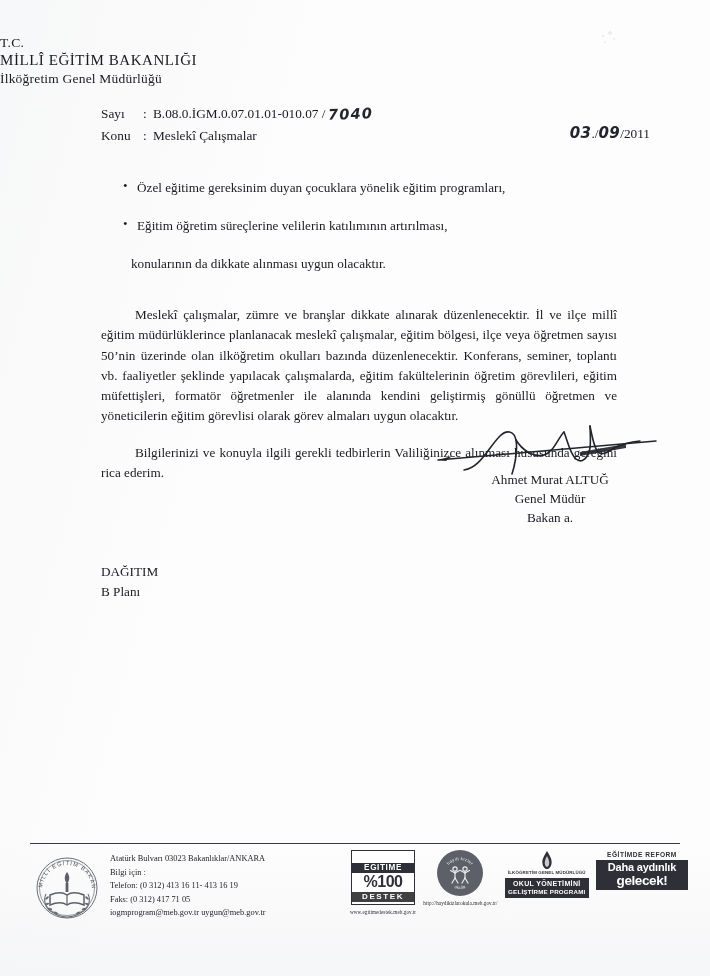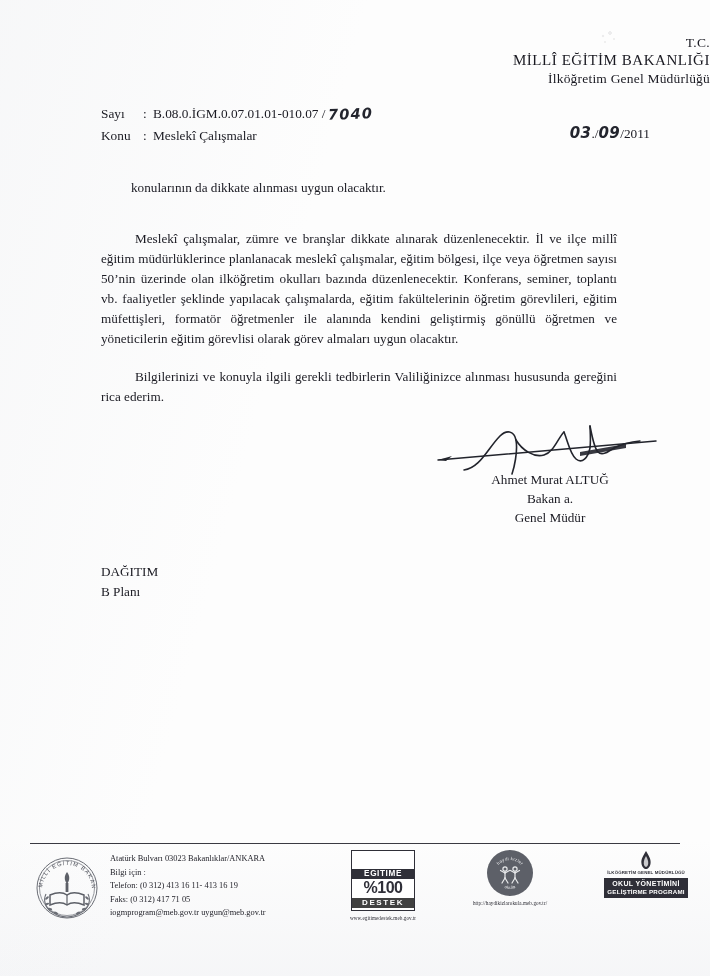--- a/index.html
+++ b/index.html
@@ -16,21 +16,21 @@
   .page{
     position:absolute;inset:0;
     background:
       linear-gradient(105deg, rgba(242,243,245,.55) 0%, rgba(255,255,255,0) 38%),
       linear-gradient(0deg, rgba(238,239,242,.5) 0%, rgba(255,255,255,0) 14%),
       #fdfdfd;
   }
   
   .header{
     position:absolute;left:0;right:0;top:34px;
-    text-align:right;line-height:1.28;
+    text-align:left;line-height:1.28;
   }
   .hdr-tc{font-size:13.5px;letter-spacing:.3px;}
   .hdr-ministry{font-size:15px;letter-spacing:.55px;}
   .hdr-dept{font-size:13.5px;letter-spacing:.2px;}
 
   .scan-artifact{
     position:absolute;top:30px;left:600px;
     width:26px;height:16px;
     opacity:.16;
     background:
@@ -148,21 +148,21 @@
   }
   .logo-cap{
     font-size:5.1px;margin-top:4px;color:#2c2c34;
     font-family:"Liberation Serif", serif;
     letter-spacing:.1px;white-space:nowrap;
   }
 
   
   .lg-destek{
     border:1.6px solid #2f2f38;
-    width:62px;padding:18px 0 2px 0;
+    width:62px;padding:12px 0 2px 0;
     background:#fff;text-align:center;
     font-family:"Liberation Sans", sans-serif;
   }
   .lg-destek .d1{
     background:#2f2f38;color:#fff;
     font-size:8.2px;font-weight:700;letter-spacing:.6px;
     line-height:1.25;
   }
   .lg-destek .d2{
     font-size:16px;font-weight:700;color:#2f2f38;
@@ -245,41 +245,45 @@
       <span class="ref-colon">:</span>
       <span>Meslekî Çalışmalar</span>
     </div>
   </div>
 
   <div class="date">
     <span class="hw">03</span><span>.</span><span>/</span><span class="hw">09</span><span>/</span><span>2011</span>
   </div>
 
   <div class="body">
+    <ul class="bullets">
+      <li>Özel eğitime gereksinim duyan çocuklara yönelik eğitim programları,</li>
+      <li>Eğitim öğretim süreçlerine velilerin katılımının artırılması,</li>
+    </ul>
     <div class="bullet-tail">konularının da dikkate alınması uygun olacaktır.</div>
     <p class="para">Meslekî çalışmalar,  zümre ve branşlar dikkate alınarak düzenlenecektir. İl ve ilçe millî eğitim müdürlüklerince planlanacak meslekî çalışmalar, eğitim bölgesi, ilçe veya öğretmen sayısı 50’nin üzerinde olan ilköğretim okulları bazında düzenlenecektir. Konferans, seminer, toplantı vb. faaliyetler şeklinde yapılacak çalışmalarda, eğitim fakültelerinin öğretim görevlileri, eğitim müfettişleri, formatör öğretmenler ile alanında kendini geliştirmiş gönüllü öğretmen ve yöneticilerin eğitim görevlisi olarak görev almaları uygun olacaktır.</p>
     <p class="para tight">Bilgilerinizi ve konuyla ilgili gerekli tedbirlerin Valiliğinizce alınması hususunda gereğini rica ederim.</p>
   </div>
 
   <div class="sigwrap">
     <div class="sig-ink">
       <svg width="230" height="52" viewBox="0 0 230 52" fill="none">
         <path d="M8 36 L226 17" stroke="#22242c" stroke-width="1.5" stroke-linecap="round"></path>
         <path d="M8 36 L22 32 L16 37 Z" fill="#22242c"></path>
         <path d="M34 46 C50 44 58 24 70 12 C76 6 84 6 86 16 C88 28 84 44 82 50" stroke="#22242c" stroke-width="1.6" fill="none" stroke-linecap="round"></path>
         <path d="M86 16 C92 26 104 34 114 31 C124 28 128 14 134 8" stroke="#22242c" stroke-width="1.6" fill="none" stroke-linecap="round"></path>
         <path d="M134 8 C138 18 140 30 146 35 C152 40 158 34 160 24 C161 14 160 6 160 2" stroke="#22242c" stroke-width="1.6" fill="none" stroke-linecap="round"></path>
         <path d="M160 2 C162 12 164 24 168 28 C172 32 178 28 184 24" stroke="#22242c" stroke-width="1.6" fill="none" stroke-linecap="round"></path>
         <path d="M150 28 L196 20 L196 24 L150 32 Z" fill="#22242c" opacity=".9"></path>
         <path d="M184 24 C192 20 200 18 210 17" stroke="#22242c" stroke-width="1.4" fill="none" stroke-linecap="round"></path>
       </svg>
     </div>
     <div class="sig-name">Ahmet Murat ALTUĞ</div>
+    <div class="sig-role">Genel Müdür</div>
     <div class="sig-role">Bakan a.</div>
-    <div class="sig-role">Genel Müdür</div>
   </div>
 
   <div class="dist">
     <div>DAĞITIM</div>
     <div>B Planı</div>
   </div>
 
   <div class="footer-rule"></div>
 
   <div class="footer">
@@ -374,17 +378,26 @@
             </svg>
           </div>
           <div class="sup">İLKÖĞRETİM GENEL MÜDÜRLÜĞÜ</div>
           <div class="bar">
             <div>OKUL YÖNETİMİNİ</div>
             <div class="l2">GELİŞTİRME PROGRAMI</div>
           </div>
         </div>
       </div>
 
+      <div class="logo-cell">
+        <div class="lg-reform">
+          <div class="r1">EĞİTİMDE REFORM</div>
+          <div class="r2">
+            <div class="a">Daha aydınlık</div>
+            <div class="b">gelecek!</div>
+          </div>
+        </div>
+      </div>
 
     </div>
   </div>
 
 </div>
 
 </body></html>

